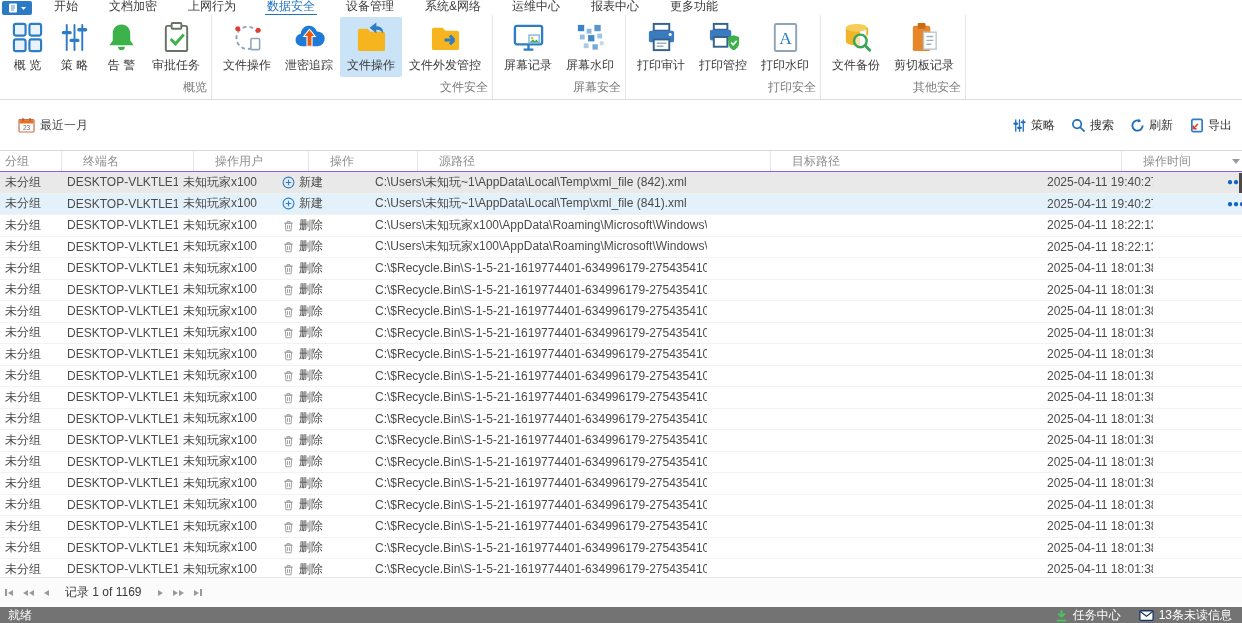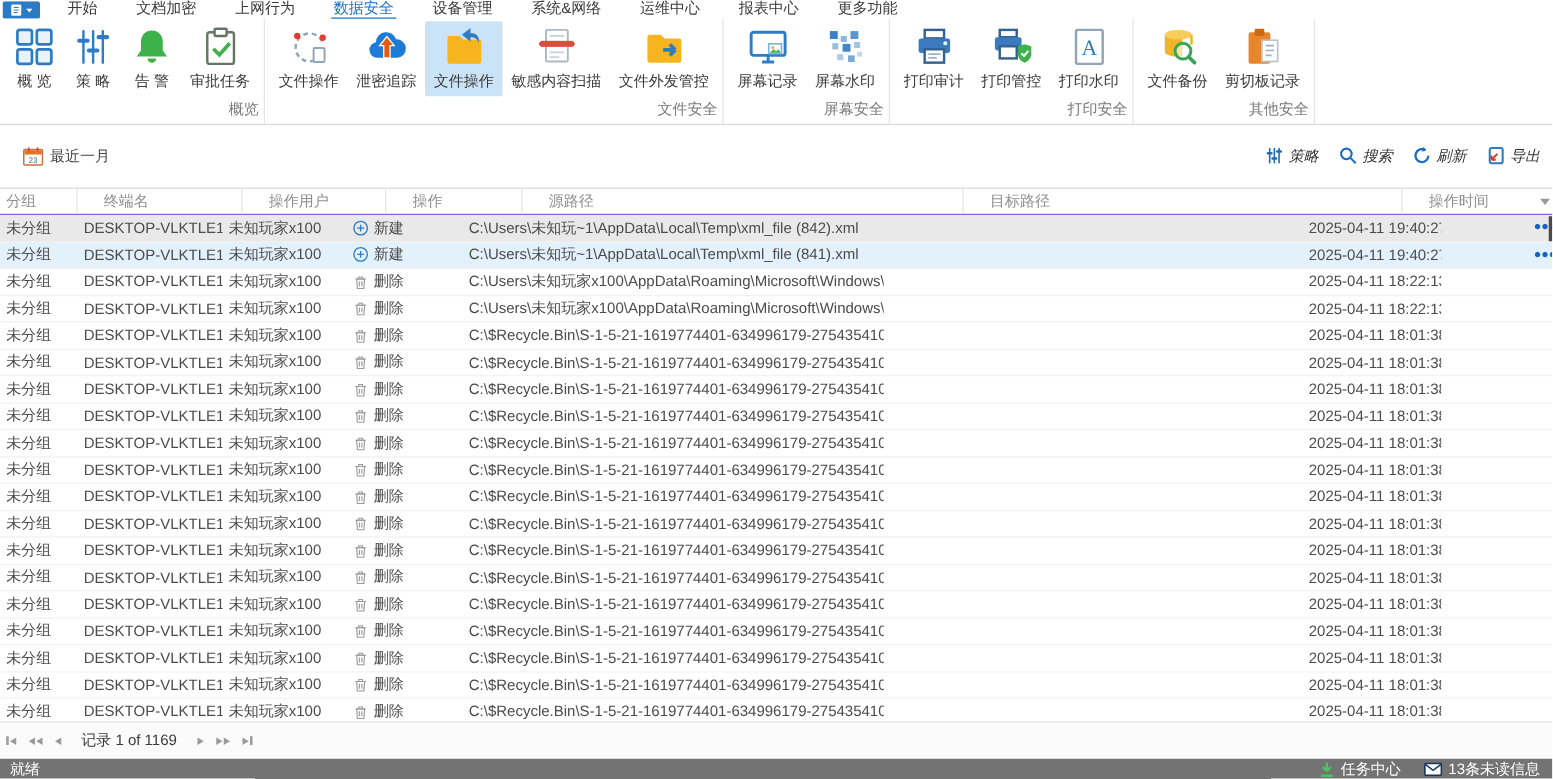--- a/index.html
+++ b/index.html
@@ -20,21 +20,21 @@
   .rbtn { display:flex; flex-direction:column; align-items:center; gap:3px; padding:4px 7px 3px 7px; border-radius:2px; cursor:pointer; }
   .rbtn.active { background:#cbe3f6; }
   .rbtn svg.big { width:33px; height:33px; }
   .rbtn .rlabel { font-size:12px; color:#3a3a3a; white-space:nowrap; }
   .glabel { text-align:right; color:#7a7a7a; font-size:12px; padding:1px 0 3px 0; }
 
   
   .filterbar { height:50px; display:flex; align-items:center; justify-content:space-between; padding:0 10px 0 18px; background:#fff; flex:0 0 auto; }
   .datefilter { display:flex; align-items:center; gap:5px; cursor:pointer; color:#444; }
   .actions { display:flex; align-items:center; gap:16px; }
-  .actbtn { display:flex; align-items:flex-start; gap:4px; cursor:pointer; color:#333;font-style:italic; }
+  .actbtn { display:flex; align-items:center; gap:4px; cursor:pointer; color:#333; }
   .actbtn svg { width:15px; height:15px; }
 
   
   .grid { display:grid; grid-template-columns:62px 116px 99px 93px 337px 335px 111px 69px 1fr; }
   .thead { height:22px; border-top:1px solid #d9d9d9; border-bottom:1px solid #8b5cf6; background:#fff; flex:0 0 auto;gap:16px; }
   .th { display:flex; align-items:center; color:#8f8f8f; padding-left:5px; border-right:1px solid #e7e7e7; overflow:hidden; white-space:nowrap; }
   .th:last-child { border-right:none; }
   .th .spacer { flex:1; }
   .tri-down { width:0; height:0; border-left:4px solid transparent; border-right:4px solid transparent; border-top:5px solid #9a9a9a; margin-right:8px; }
   .tbody { flex:1 1 auto; overflow:hidden; position:relative; }
@@ -143,30 +143,20 @@
               <path d="M17 8.5l-6 7.5h3.4v10h5.2V16H23z" fill="#e8590c" stroke="#fff" stroke-width="1.1"></path>
             </svg>
           <span class="rlabel">泄密追踪</span>
         </div>
         <div class="rbtn active">
           <svg class="big" viewBox="0 0 34 34">
               <path d="M3 10a2 2 0 0 1 2-2h8l3 3h13a2 2 0 0 1 2 2v16a2 2 0 0 1-2 2H5a2 2 0 0 1-2-2z" fill="#f6b51e"></path>
               <path d="M22 1.5l-7 5.5 7 5.5V9c3.5 0 5.8 1.2 7 4.5.6-5.5-2.5-8-7-8z" fill="#2e7cc3"></path>
             </svg>
           <span class="rlabel">文件操作</span>
-        </div>
-        <div class="rbtn">
-          <svg class="big" viewBox="0 0 34 34">
-              <rect x="8" y="3" width="18" height="26" rx="1" fill="#fff" stroke="#b0b8c0" stroke-width="1.6"></rect>
-              <path d="M11 8h12M11 21.5h12M11 25.5h8" stroke="#c9d2da" stroke-width="1.5"></path>
-              <rect x="4" y="12" width="26" height="5" fill="#d94f3d"></rect>
-              <circle cx="4.5" cy="14.5" r="2.2" fill="#d94f3d"></circle>
-              <circle cx="29.5" cy="14.5" r="2.2" fill="#d94f3d"></circle>
-            </svg>
-          <span class="rlabel">敏感内容扫描</span>
         </div>
         <div class="rbtn">
           <svg class="big" viewBox="0 0 34 34">
               <path d="M3 9a2 2 0 0 1 2-2h9l3 3h12a2 2 0 0 1 2 2v16a2 2 0 0 1-2 2H5a2 2 0 0 1-2-2z" fill="#f6b51e"></path>
               <path d="M16 19.5h10m0 0l-4.5-4.5m4.5 4.5l-4.5 4.5" stroke="#2e7cc3" stroke-width="3" fill="none"></path>
             </svg>
           <span class="rlabel">文件外发管控</span>
         </div>
       </div>
       <div class="glabel">文件安全</div>

